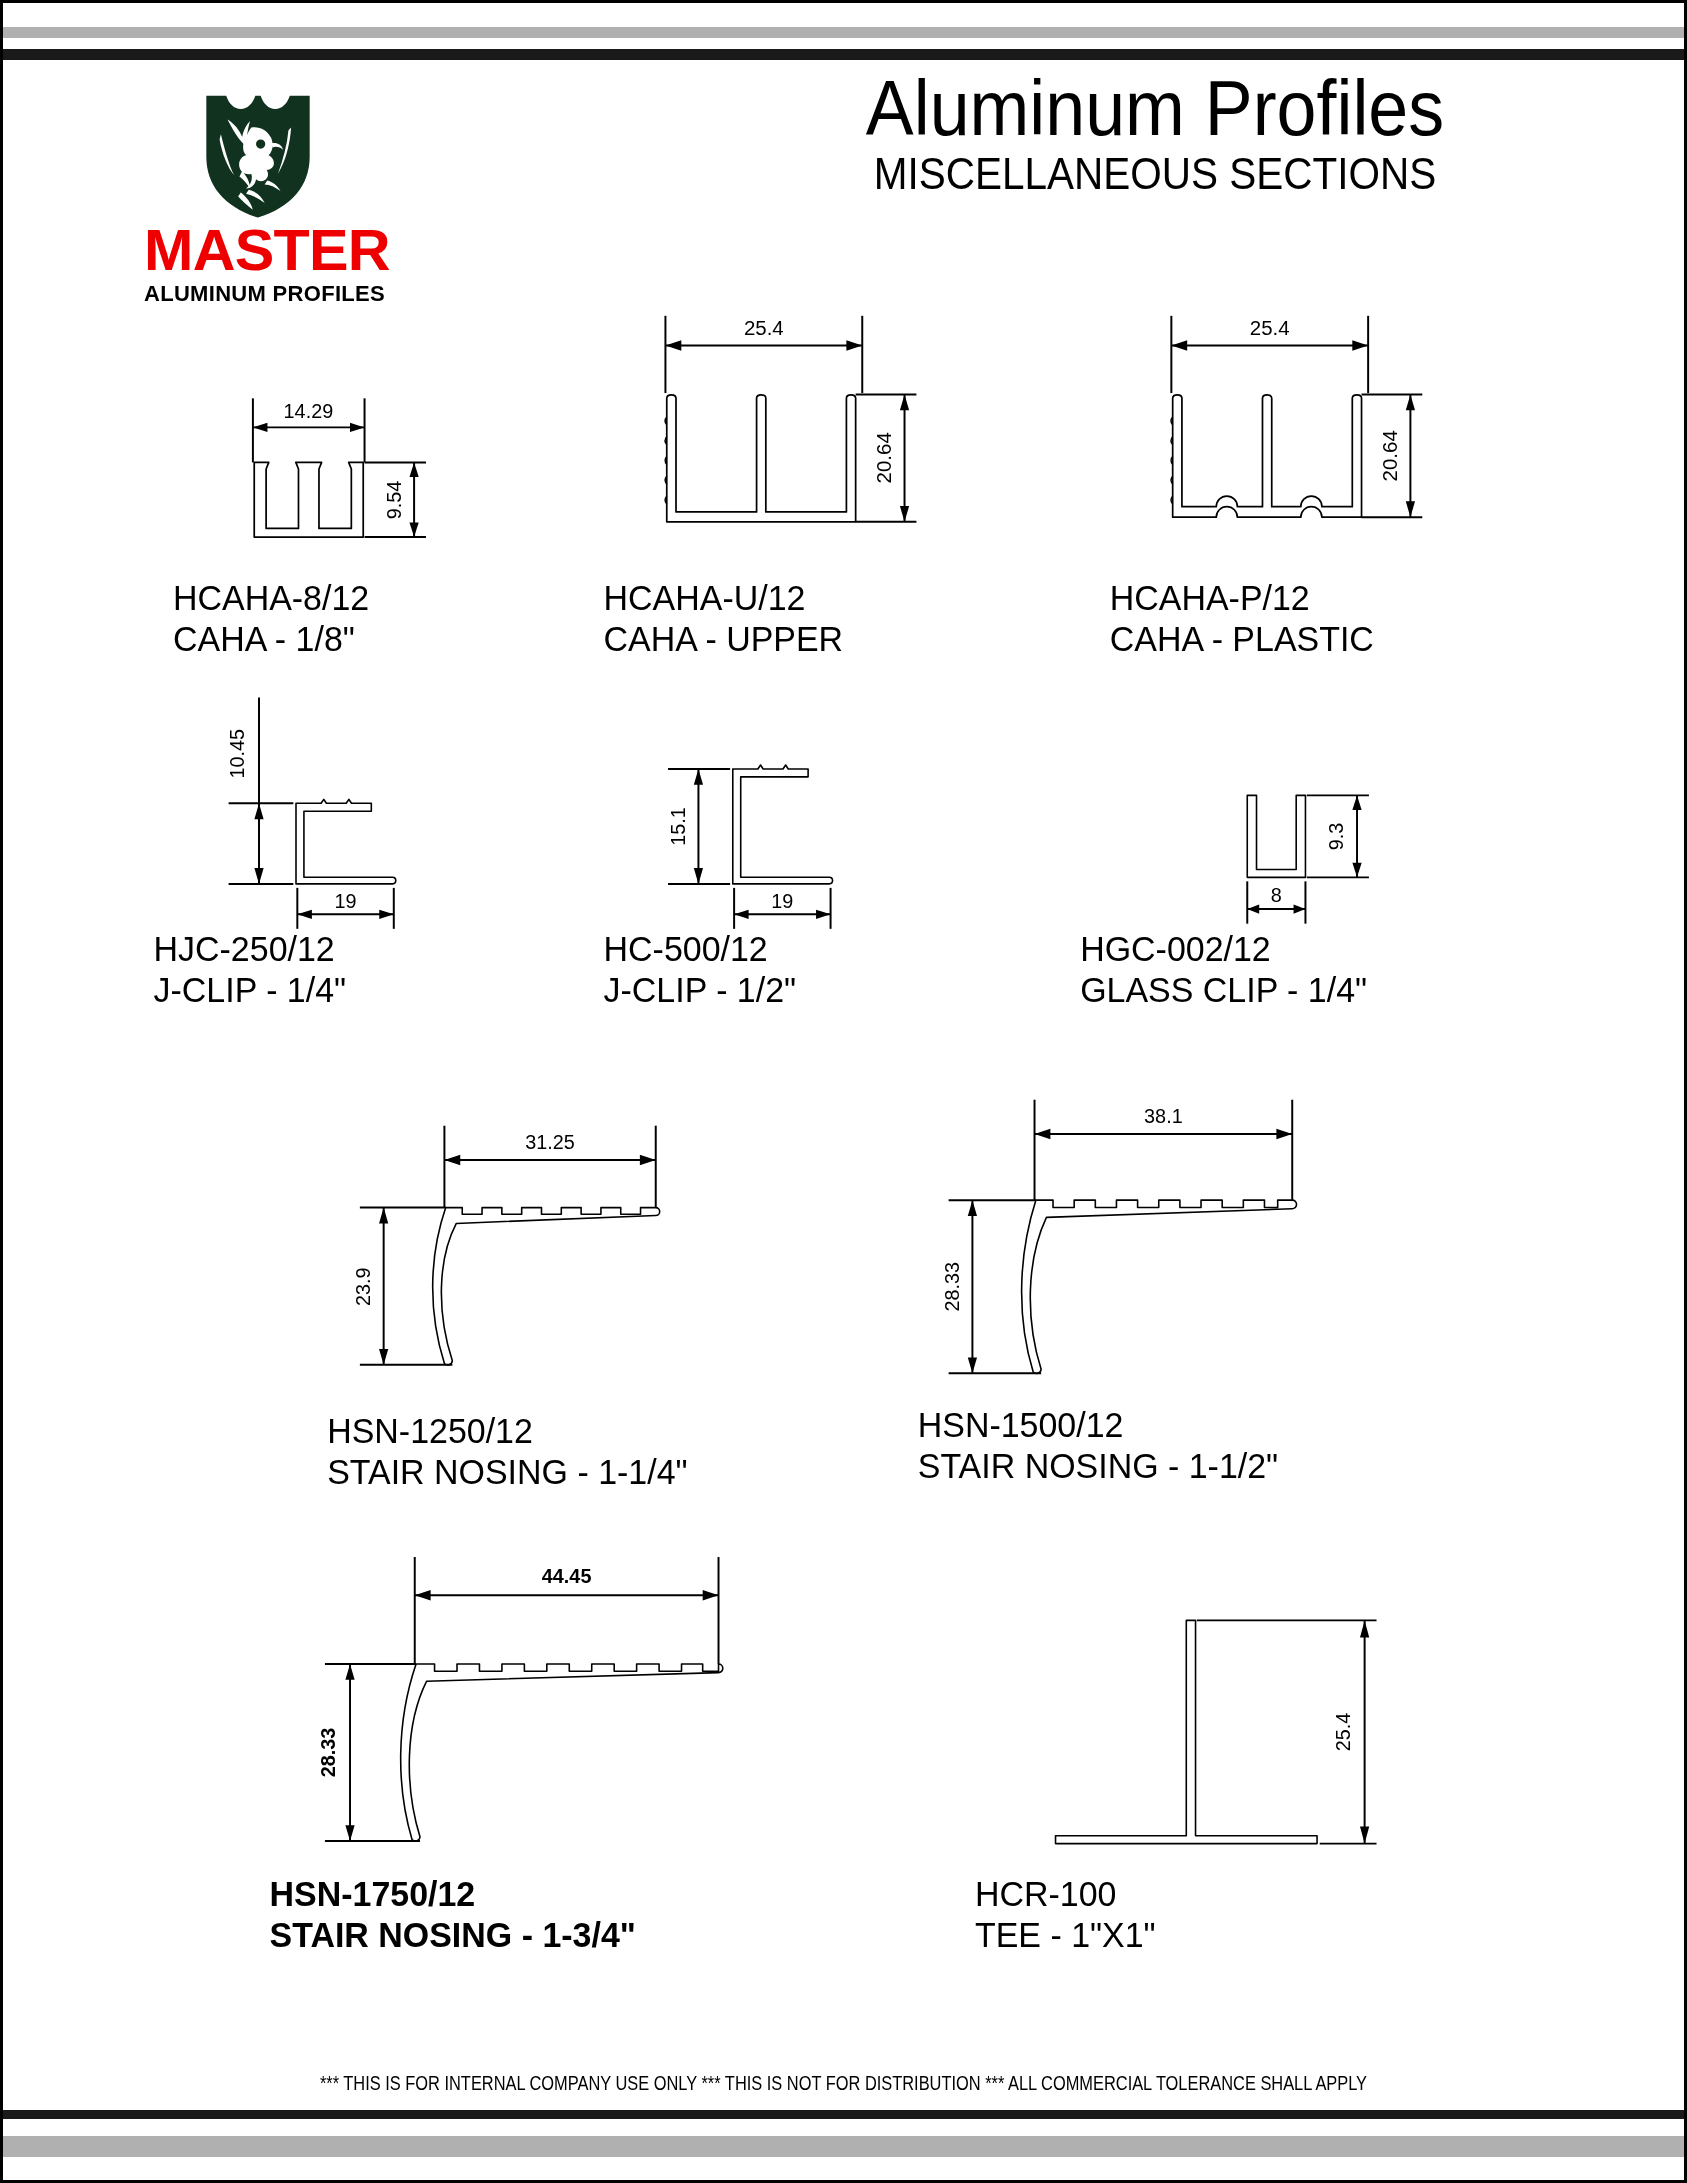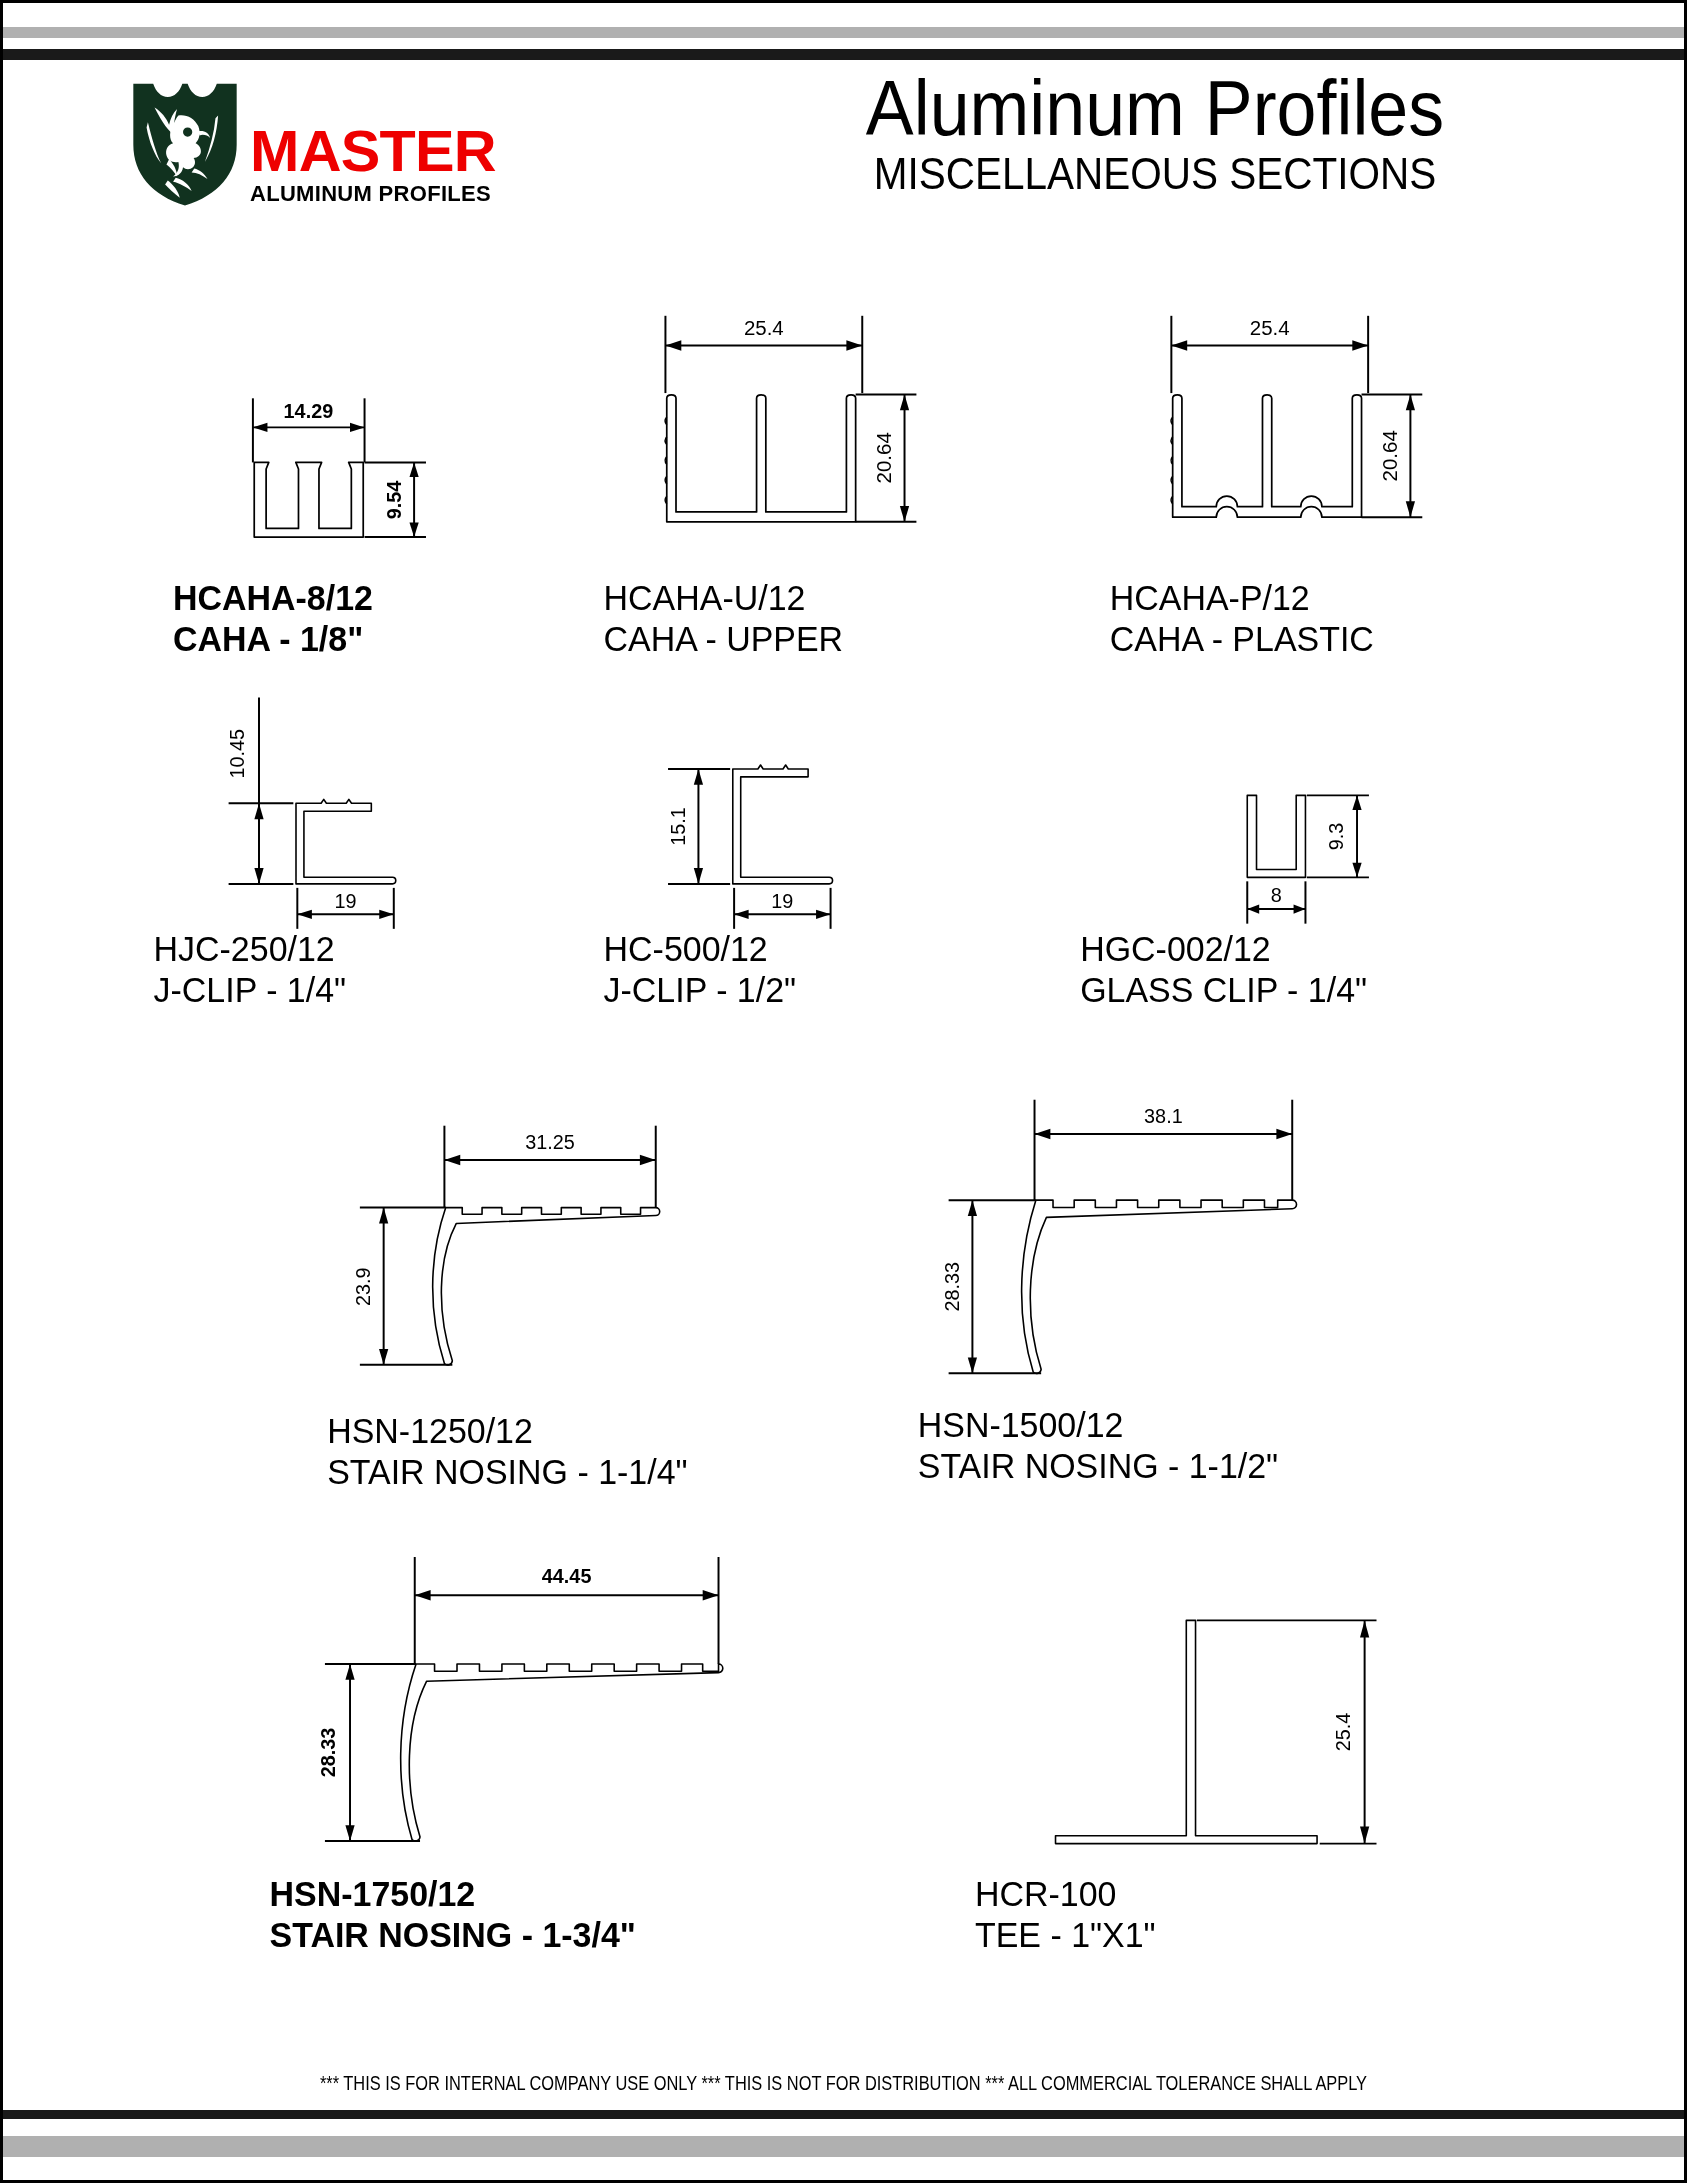--- a/index.html
+++ b/index.html
@@ -34,23 +34,24 @@
   
   .header {
     position: absolute;
     left: 0; right: 0;
     top: 66px;
     height: 145px;
   }
   .logo-wrap {
     position: absolute;
     left: 129px;
-    top: 12px;
+    top: 24px;
     display: flex;
-    align-items: flex-end;
+    align-items: center;
+    flex-direction: column;
   }
   .shield { width: 106px; height: 126px; display: block; }
   .logo-text {
     margin-left: 12px;
     margin-top: 5.3px;
   }
   .logo-master {
     font-family: "Liberation Sans", sans-serif;
     font-weight: bold;
     font-size: 57px;
@@ -173,21 +174,21 @@
         <div class="logo-sub">ALUMINUM PROFILES</div>
       </div>
     </div>
 
     <div class="title-block">
       <div class="title-main">Aluminum Profiles</div>
       <div class="title-sub">MISCELLANEOUS SECTIONS</div>
     </div>
   </div>
 
-  <div class="cell" style="left:165px; top:357px; width:331px;font-weight:bold;">
+  <div class="cell" style="left:165px; top:357px; width:331px;">
     <svg class="fig" width="331" height="218" viewBox="0 0 500 330">
 
       <g stroke="#000" stroke-width="3" fill="none">
         <line x1="128" y1="58" x2="128" y2="155"></line>
         <line x1="297" y1="58" x2="297" y2="155"></line>
         <line x1="128" y1="102" x2="297" y2="102"></line>
       </g>
       <polygon points="128,102 150,95 150,109" fill="#000"></polygon>
       <polygon points="297,102 275,95 275,109" fill="#000"></polygon>
       <text x="212" y="88" font-size="30" text-anchor="middle">14.29</text>

